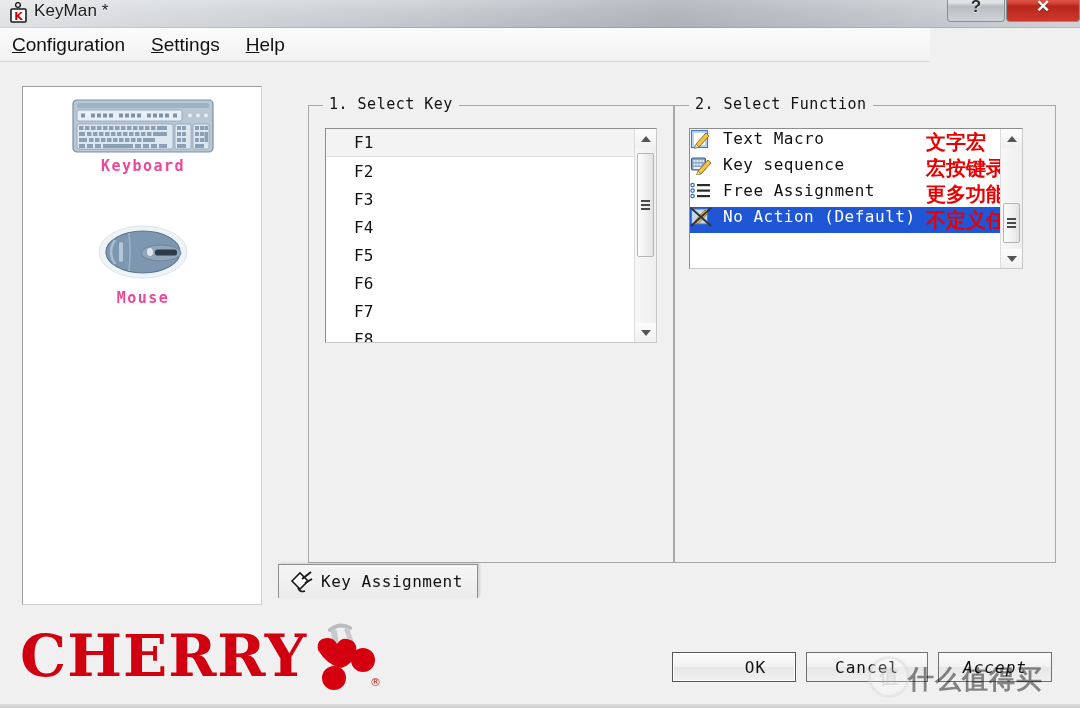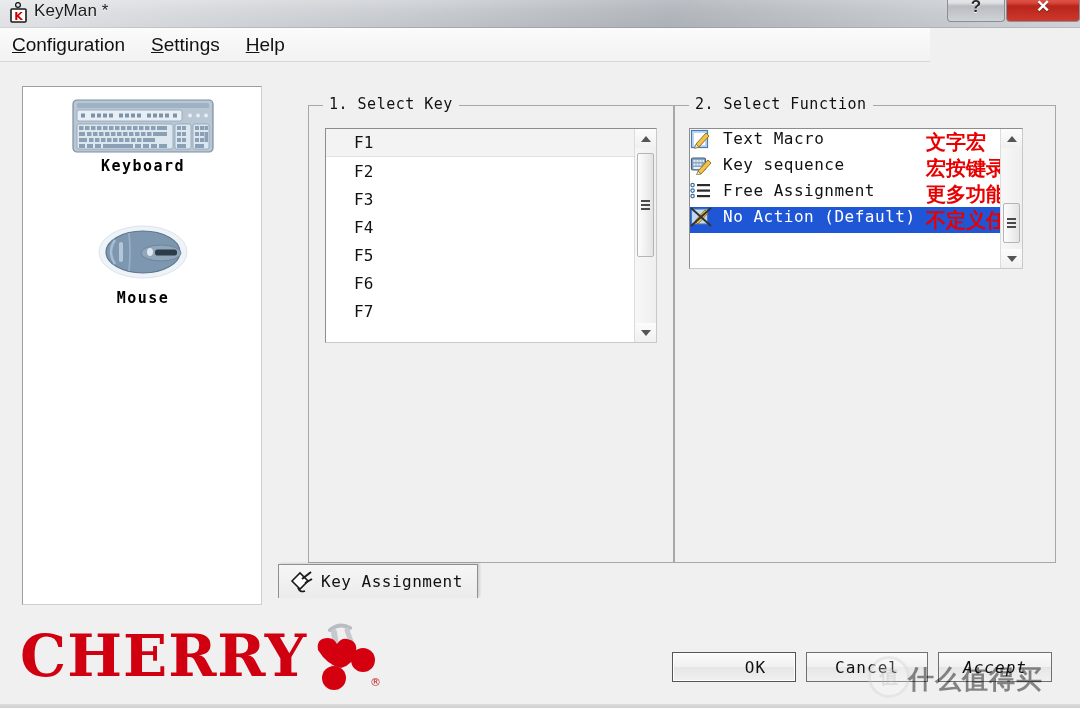--- a/index.html
+++ b/index.html
@@ -118,21 +118,21 @@
     box-sizing: border-box;
   }
   .device-item {
     position: absolute;
     left: 0; width: 240px;
     text-align: center;
   }
   .device-label {
     font-family: "DejaVu Sans Mono", monospace;
     font-size: 15px;
-    color: #000000;
+    color: #ec4899;
     letter-spacing: 1.5px;
     margin-top: 4px;
     font-weight: bold;
   }
 
   
   .kbd-img { margin: 0 auto; display:block; }
   .mouse-img { margin: 0 auto; display:block; }
 
   
@@ -518,20 +518,21 @@
 
     <div class="listbox" id="listbox-keys">
       <div class="lb-items">
         <div class="lb-row soft-sel">F1</div>
         <div class="lb-row">F2</div>
         <div class="lb-row">F3</div>
         <div class="lb-row">F4</div>
         <div class="lb-row">F5</div>
         <div class="lb-row">F6</div>
         <div class="lb-row">F7</div>
+        <div class="lb-row">F8</div>
       </div>
 
       <div class="vscroll">
         <div class="sb-arrow up">
             <i></i>
           </div>
         <div class="sb-thumb" style="top:24px; height:104px;">
           <div class="sb-grip">
               <span></span>
               <span></span>

